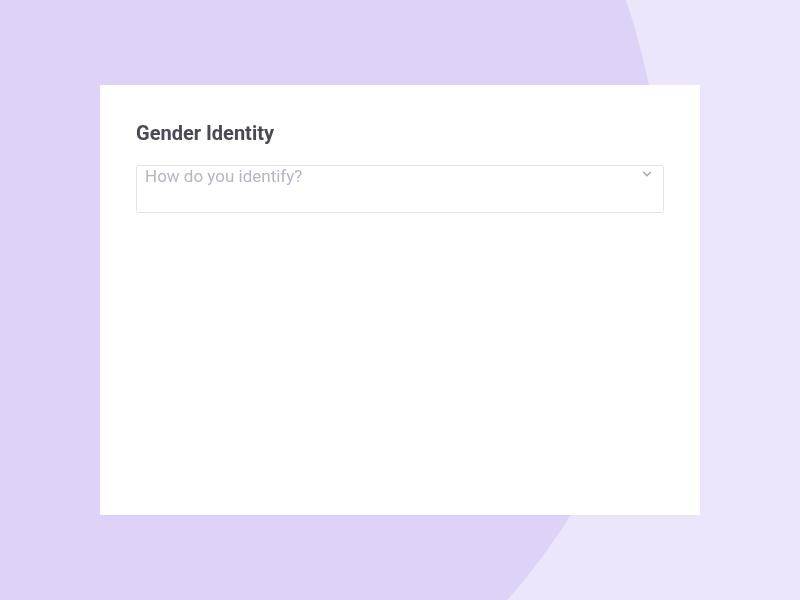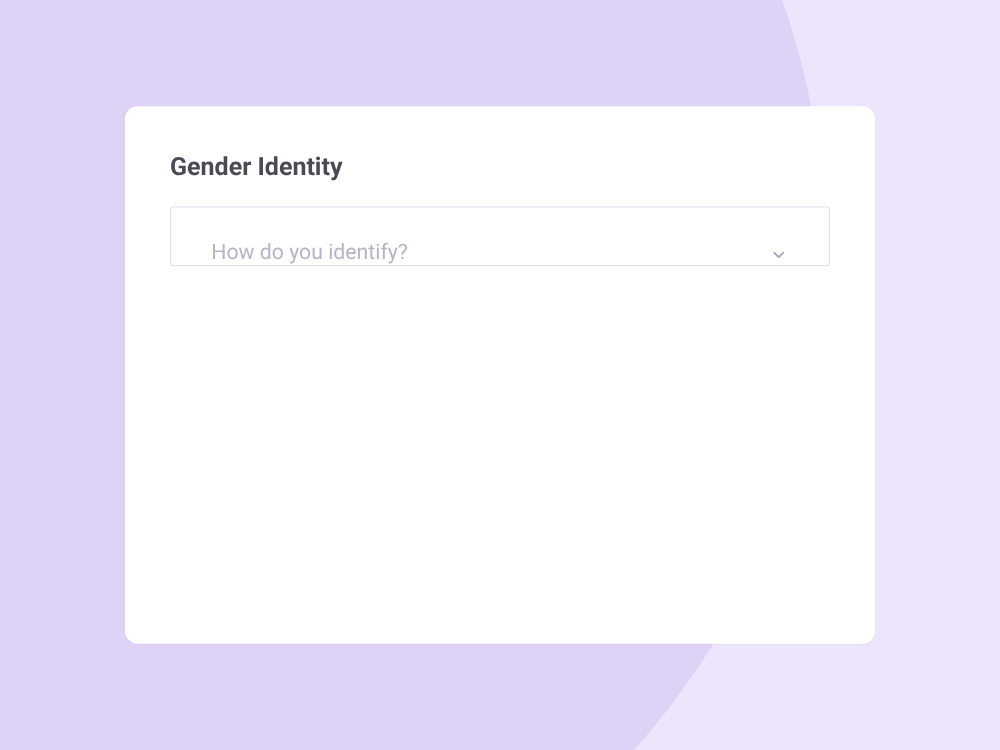--- a/index.html
+++ b/index.html
@@ -25,40 +25,40 @@
       left: -540px;
       z-index: 0;
     }
     .card {
       position: absolute;
       top: 85px;
       left: 100px;
       width: 600px;
       height: 430px;
       background: #ffffff;
-      border-radius: 10px;
+      border-radius: 0;
       padding: 36px 36px;
       z-index: 1;
       box-shadow: 0 1px 2px rgba(0,0,0,0.02);
     }
     .card-title {
       font-size: 20px;
       font-weight: 700;
       color: #4a4a55;
       margin-bottom: 20px;
     }
     .select-wrapper {
       position: relative;
       width: 100%;
       height: 48px;
       border: 1px solid #e5e0ee;
       border-radius: 3px;
       display: flex;
-      align-items: flex-end;
-      padding: 0 32px;
+      align-items: flex-start;
+      padding: 0 8px;
       cursor: pointer;
     }
     .select-placeholder {
       font-size: 17px;
       color: #b9b3c7;
       flex: 1;
     }
     .chevron {
       width: 16px;
       height: 16px;

